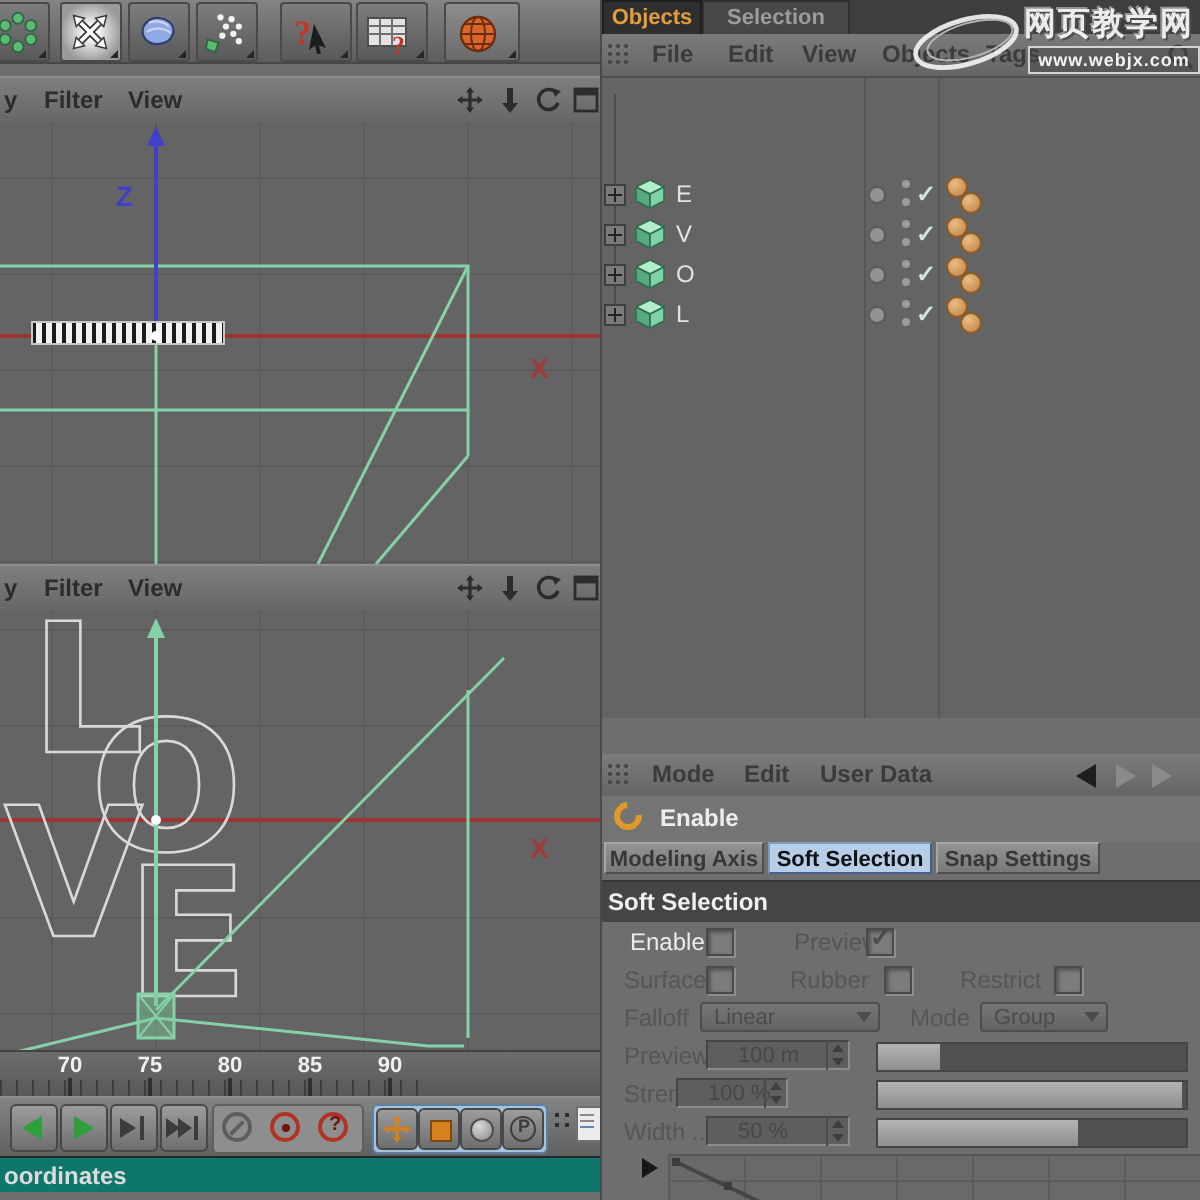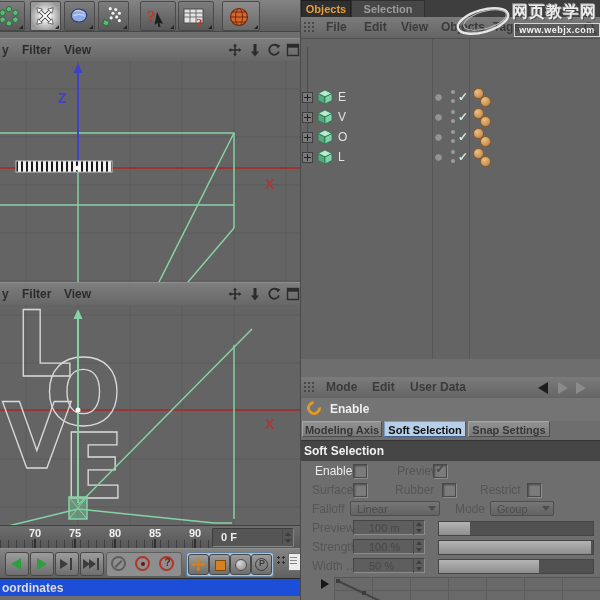--- a/index.html
+++ b/index.html
@@ -57,21 +57,21 @@
   
   .ruler{left:0;top:525px;width:300px;height:23px;background:linear-gradient(#6d6d6d,#575757);border-top:1px solid #424242;}
   .rnum{position:absolute;top:1px;width:24px;text-align:center;font-size:11px;font-weight:bold;color:#f0f0f0;}
   .tick-major{position:absolute;top:13px;width:2px;height:9px;background:#2f2f2f;}
   .transport{left:0;top:548px;width:300px;height:30px;background:linear-gradient(#848484,#5f5f5f);border-top:1px solid #8f8f8f;}
   .pbtn{position:absolute;top:3px;width:22px;height:22px;background:linear-gradient(#9c9c9c,#6e6e6e);
         border:1px solid #484848;border-radius:3px;}
   .tri{position:absolute;width:0;height:0;}
   .circ{position:absolute;width:15px;height:15px;border-radius:50%;box-sizing:border-box;}
   .coords{left:0;top:578px;width:300px;height:22px;background:#6e6e6e;}
-  .coords .hd{position:absolute;left:0;top:0;width:300px;height:17px;background:#1d4ed8;border-top:1px solid #272727;}
+  .coords .hd{position:absolute;left:0;top:0;width:300px;height:17px;background:#0f766e;border-top:1px solid #272727;}
   .wm{color:#fbfbfb;text-shadow:1px 1px 0 #4e4e4e,-1px -1px 0 #9a9a9a;font-family:Liberation Mono, monospace;}
   .sep-v{position:absolute;width:1px;background:#565656;}
 </style>
 </head>
 <body>
 
 <div class="screen">
 
   <div class="abs tbar">
     <div class="tb-btn" style="left:-6px">
@@ -325,24 +325,20 @@
     <span class="rnum" style="left:103px">80</span>
     <span class="rnum" style="left:143px">85</span>
     <span class="rnum" style="left:183px">90</span>
     <div class="abs" style="left:0;top:14px;width:212px;height:8px;
          background:repeating-linear-gradient(90deg,#3e3e3e 0 1px,transparent 1px 8px)"></div>
     <div class="tick-major" style="left:34px"></div>
     <div class="tick-major" style="left:74px"></div>
     <div class="tick-major" style="left:114px"></div>
     <div class="tick-major" style="left:154px"></div>
     <div class="tick-major" style="left:194px"></div>
-    <div class="abs" style="left:212px;top:2px;width:80px;height:17px;background:#555;border:1px solid;border-color:#3d3d3d #858585 #858585 #3d3d3d;border-radius:2px">
-      <span style="position:absolute;left:8px;top:2px;font-size:11px;font-weight:bold;color:#ededed">0 F</span>
-      <div class="stp" style="right:0;top:1px;height:15px"></div>
-    </div>
   </div>
 
   <div class="abs transport">
     <div class="pbtn" style="left:5px">
       <div class="tri" style="left:5px;top:5px;border-top:6px solid transparent;border-bottom:6px solid transparent;border-right:10px solid #2f9e3f"></div>
       </div>
     <div class="pbtn" style="left:30px">
       <div class="tri" style="left:6px;top:5px;border-top:6px solid transparent;border-bottom:6px solid transparent;border-left:10px solid #2f9e3f"></div>
       </div>
     <div class="pbtn" style="left:55px">
@@ -446,21 +442,21 @@
 
     <span class="alabel" style="left:12px;top:60px">Preview</span>
     <div class="nf" style="left:53px;top:59px;width:72px">
       <span>100 m</span>
       <div class="stp" style="right:0;top:-1px"></div></div>
     <div class="slider" style="left:138px;top:60px;width:154px">
       <div class="sfill" style="width:31px"></div>
       </div>
 
     <span class="alabel" style="left:12px;top:79px">Strength</span>
-    <div class="nf" style="left:53px;top:78px;width:72px">
+    <div class="nf" style="left:38px;top:78px;width:56px">
       <span>100 %</span>
       <div class="stp" style="right:0;top:-1px"></div></div>
     <div class="slider" style="left:138px;top:79px;width:154px">
       <div class="sfill" style="width:152px"></div>
       </div>
 
     <span class="alabel" style="left:12px;top:98px">Width ..</span>
     <div class="nf" style="left:53px;top:97px;width:72px">
       <span>50 %</span>
       <div class="stp" style="right:0;top:-1px"></div></div>

